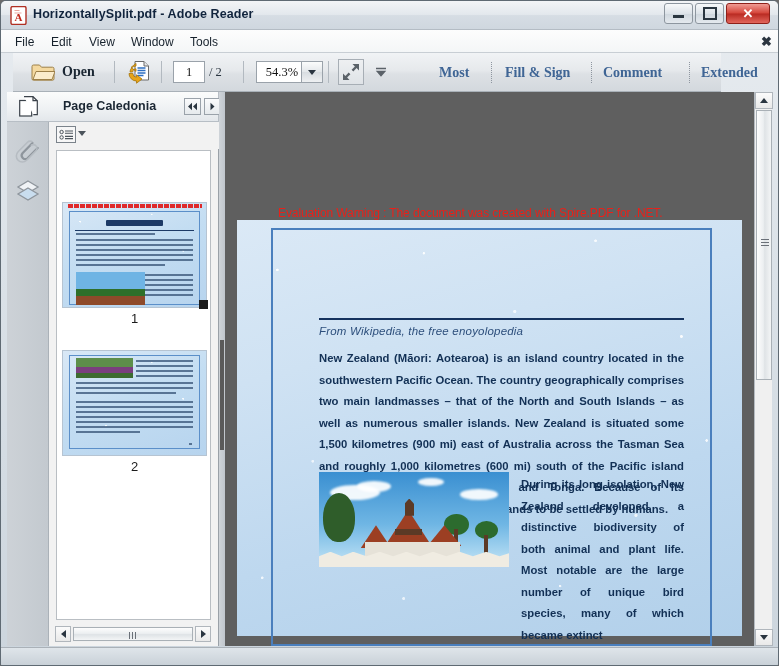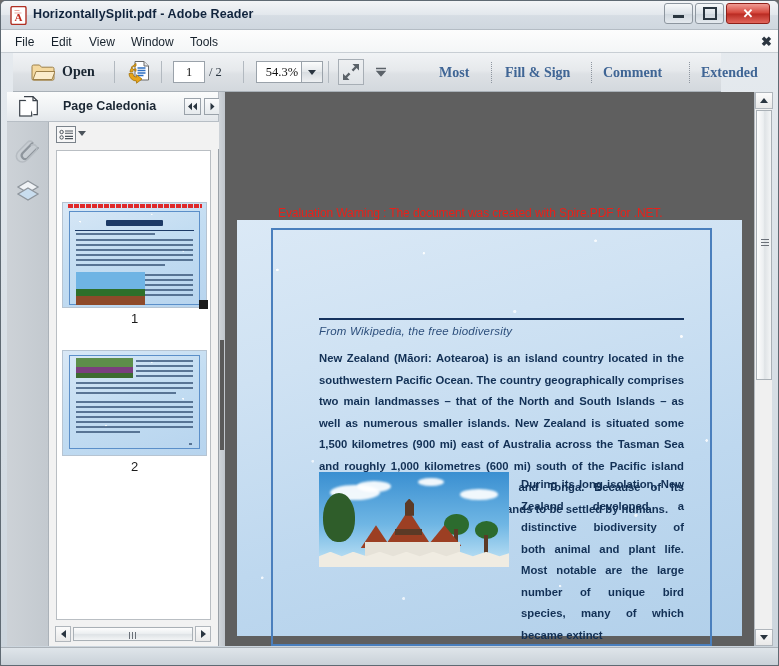--- a/index.html
+++ b/index.html
@@ -588,21 +588,21 @@
   </div>
 
   <div id="viewport">
 
     <div id="eval-warning">Evaluation Warning : The document was created with Spire.PDF for .NET.</div>
 
     <div id="page">
       <div id="page-frame"></div>
 
       <div id="doc-rule"></div>
-      <div id="doc-sub">From Wikipedia, the free biodiversity</div>
+      <div id="doc-sub">From Wikipedia, the free enoyolopedia</div>
       <div id="doc-p1">New Zealand (Māori: Aotearoa) is an island country located in the southwestern Pacific Ocean. The country geographically comprises two main landmasses – that of the North and South Islands – as well as numerous smaller islands. New Zealand is situated some 1,500 kilometres (900 mi) east of Australia across the Tasman Sea and roughly 1,000 kilometres (600 mi) south of the Pacific island nations of New Caledonia, Fiji, and Tonga. Because of its remoteness, it was one of the last lands to be settled by humans.</div>
 
       <div id="doc-photo">
         <div class="ph-sky"></div>
         <div class="ph-cloud" style="left:6%;top:14%;width:26%;height:16%;"></div>
         <div class="ph-cloud" style="left:20%;top:9%;width:18%;height:12%;"></div>
         <div class="ph-cloud" style="left:52%;top:6%;width:14%;height:9%;"></div>
         <div class="ph-cloud" style="left:74%;top:18%;width:20%;height:11%;"></div>
 
         <div class="ph-tree" style="left:2%;top:22%;width:17%;height:52%;"></div>

